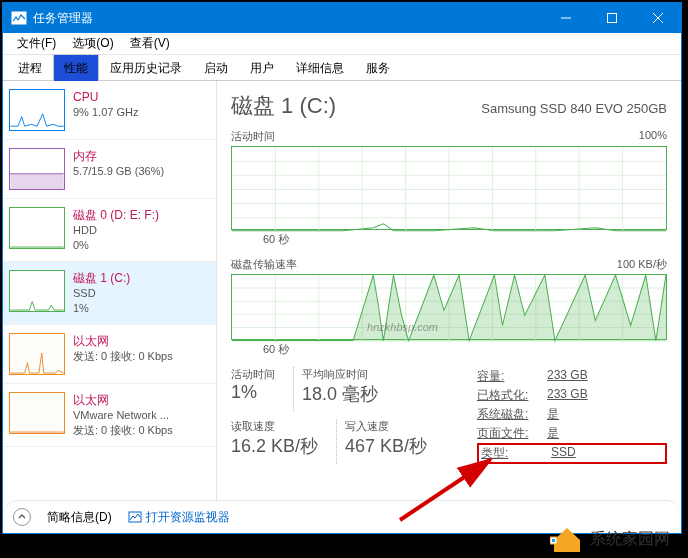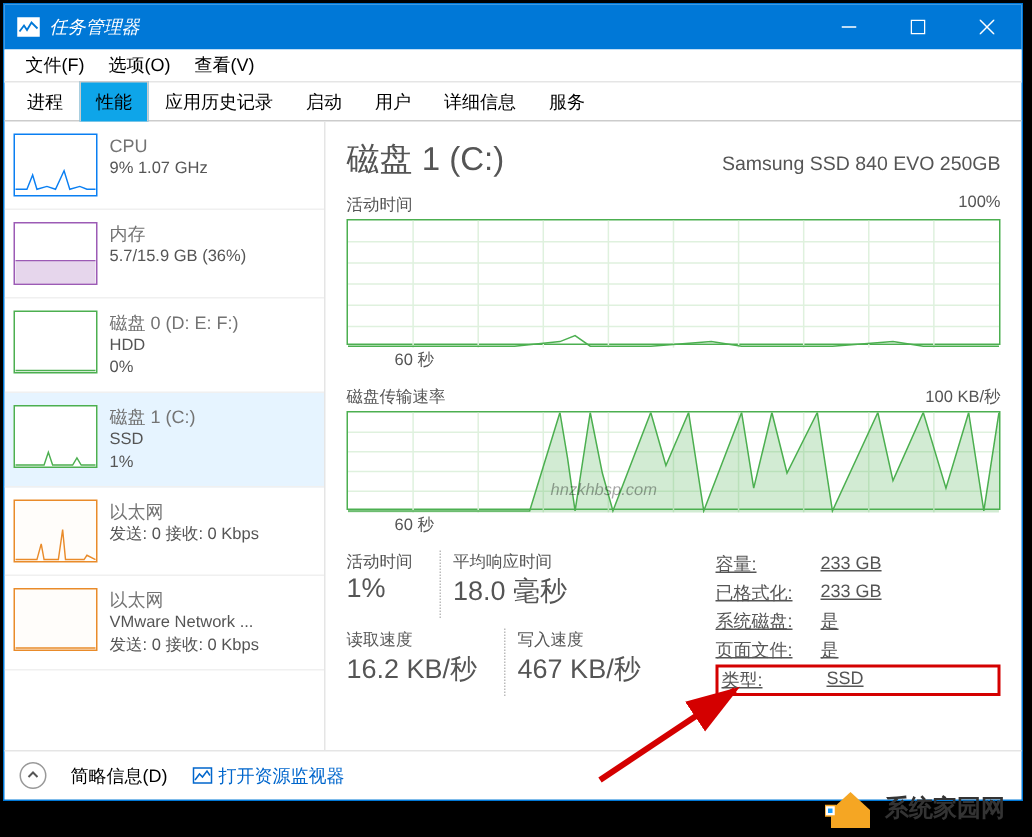--- a/index.html
+++ b/index.html
@@ -3,48 +3,48 @@
 <meta charset="utf-8">
 <style>
   * { box-sizing: border-box; margin: 0; padding: 0; }
   body { font-family: "Microsoft YaHei", "Segoe UI", sans-serif; font-size: 12px; background: #000; width: 688px; height: 558px; overflow: hidden; position: relative; }
 
   .window { position: absolute; top: 2px; left: 2px; width: 680px; height: 532px; background: #fff; border: 1px solid #0078d7; display: flex; flex-direction: column; }
 
   
   .titlebar { height: 30px; background: #0078d7; display: flex; align-items: center; color: #fff; padding-left: 8px; }
   .titlebar .appicon { width: 16px; height: 16px; margin-right: 6px; display: flex; }
-  .titlebar .title { font-size: 12px; flex: 0 0 auto; font-style: italic; }
+  .titlebar .title { font-size: 12px; flex: 0 0 auto; }
   .titlebar .spacer { flex: 1; }
   .titlebar .winbtn { width: 46px; height: 30px; display: flex; align-items: center; justify-content: center; color: #fff; }
   .titlebar .winbtn svg { width: 10px; height: 10px; stroke: #fff; stroke-width: 1; fill: none; }
 
   
   .menubar { height: 22px; background: #fff; display: flex; align-items: center; padding-left: 6px; border-bottom: 1px solid #e5e5e5; }
   .menubar .menuitem { padding: 2px 8px; font-size: 12px; color: #000; }
 
   
   .tabs { height: 26px; display: flex; align-items: flex-end; padding-left: 4px; border-bottom: 1px solid #ccc; font-size: 12px; }
   .tabs .tab { padding: 5px 10px 4px; border: 1px solid transparent; border-bottom: none; color: #000; position: relative; top: 1px; }
-  .tabs .tab.active { border-color: #ccc; background: #0ea5e9; }
+  .tabs .tab.active { border-color: #ccc; background: #1d4ed8; }
 
   .content { flex: 1; display: flex; overflow: hidden; }
 
   
   .sidebar { width: 214px; border-right: 1px solid #e5e5e5; overflow: hidden; display: flex; flex-direction: column; }
   .sideitems { flex: 1; overflow-y: auto; }
   .sideitem { display: flex; align-items: flex-start; padding: 8px 6px; border-bottom: 1px solid #f0f0f0; gap: 8px; cursor: default; }
   .sideitem.selected { background: #e6f4ff; }
   .thumb { width: 56px; height: 42px; border: 1px solid #0a7ff2; position: relative; flex: 0 0 56px; background: #fff; overflow:hidden; }
   .thumb.green { border-color: #4caf50; }
   .thumb.purple { border-color: #9c5bb5; }
   .thumb.orange { border-color: #e98b2a; background: #fffdfa; }
   .thumb svg { width: 100%; height: 100%; display:block; }
   .side-text { flex: 1; font-size: 12px; line-height: 1.35; overflow: hidden; white-space: nowrap; }
-  .side-text .st-title { color: #737373; }
+  .side-text .st-title { color: #be185d; }
   .side-text .st-sub { color: #555; font-size: 11px; }
 
   
   .details { flex: 1; padding: 10px 14px 0 14px; overflow: hidden; display: flex; flex-direction: column; }
   .dhead { display: flex; justify-content: space-between; align-items: baseline; }
   .dhead .dname { font-size: 22px; color: #555; }
   .dhead .dmodel { font-size: 13px; color: #555; }
 
   .graphwrap { margin-top: 8px; }
   .glabel-row { display: flex; justify-content: space-between; font-size: 11px; color: #555; margin-bottom: 2px; }
@@ -63,31 +63,31 @@
   .statbox.first { border-left: none; padding-left: 0;}
   .statbox .slabel { font-size: 11px; color: #555; }
   .statbox .sval { font-size: 18px; color: #555; }
   .stat-right { flex: 1; font-size: 12px; color: #555; text-decoration: underline; }
   .stat-right .row { display:flex; padding: 1px 0; }
   .stat-right .rk { width: 70px; }
   .stat-right .rv { flex:1; }
   .stat-right .highlight { border: 2px solid #d40000; padding: 0 2px; }
 
   
-  .bottombar { height: 30px; border-top: 1px solid #e5e5e5; display:flex; align-items:center; padding: 16px 10px; gap: 16px; font-size:12px; }
+  .bottombar { height: 30px; border-top: 1px solid #e5e5e5; display:flex; align-items:center; padding: 16px 10px; gap: 16px; font-size:12px;border-radius:15px; }
   .bottombar .chev { width:18px; height:18px; border:1px solid #999; border-radius:50%; display:flex; align-items:center; justify-content:center; color:#555; }
   .bottombar .linklike { color:#0066cc; display:flex; align-items:center; gap:4px; }
   .bottombar .linklike svg { width:14px; height:14px; }
 
   
   .arrow-ann { position:absolute; left: 390px; top: 445px; width: 170px; height: 80px; pointer-events:none; }
   .arrow-ann svg { width:100%; height:100%; }
 
   
-  .watermark { position:absolute; right: 18px; bottom: 4px; display:flex; align-items:center; gap:6px; font-size: 16px; font-weight: bold; color:#333;justify-content:flex-end; }
+  .watermark { position:absolute; right: 18px; bottom: 4px; display:flex; align-items:center; gap:6px; font-size: 16px; font-weight: normal; color:#333;justify-content:flex-end; }
   .wm-logo { width: 34px; height: 30px; }
   .watermark-small { position:absolute; right: 250px; top: 321px; font-size:11px; color: rgba(0,0,0,0.35); pointer-events:none;font-style:italic; }
 </style>
 </head>
 <body>
 
 <div class="window">
 
   <div class="titlebar">
     <span class="appicon">

